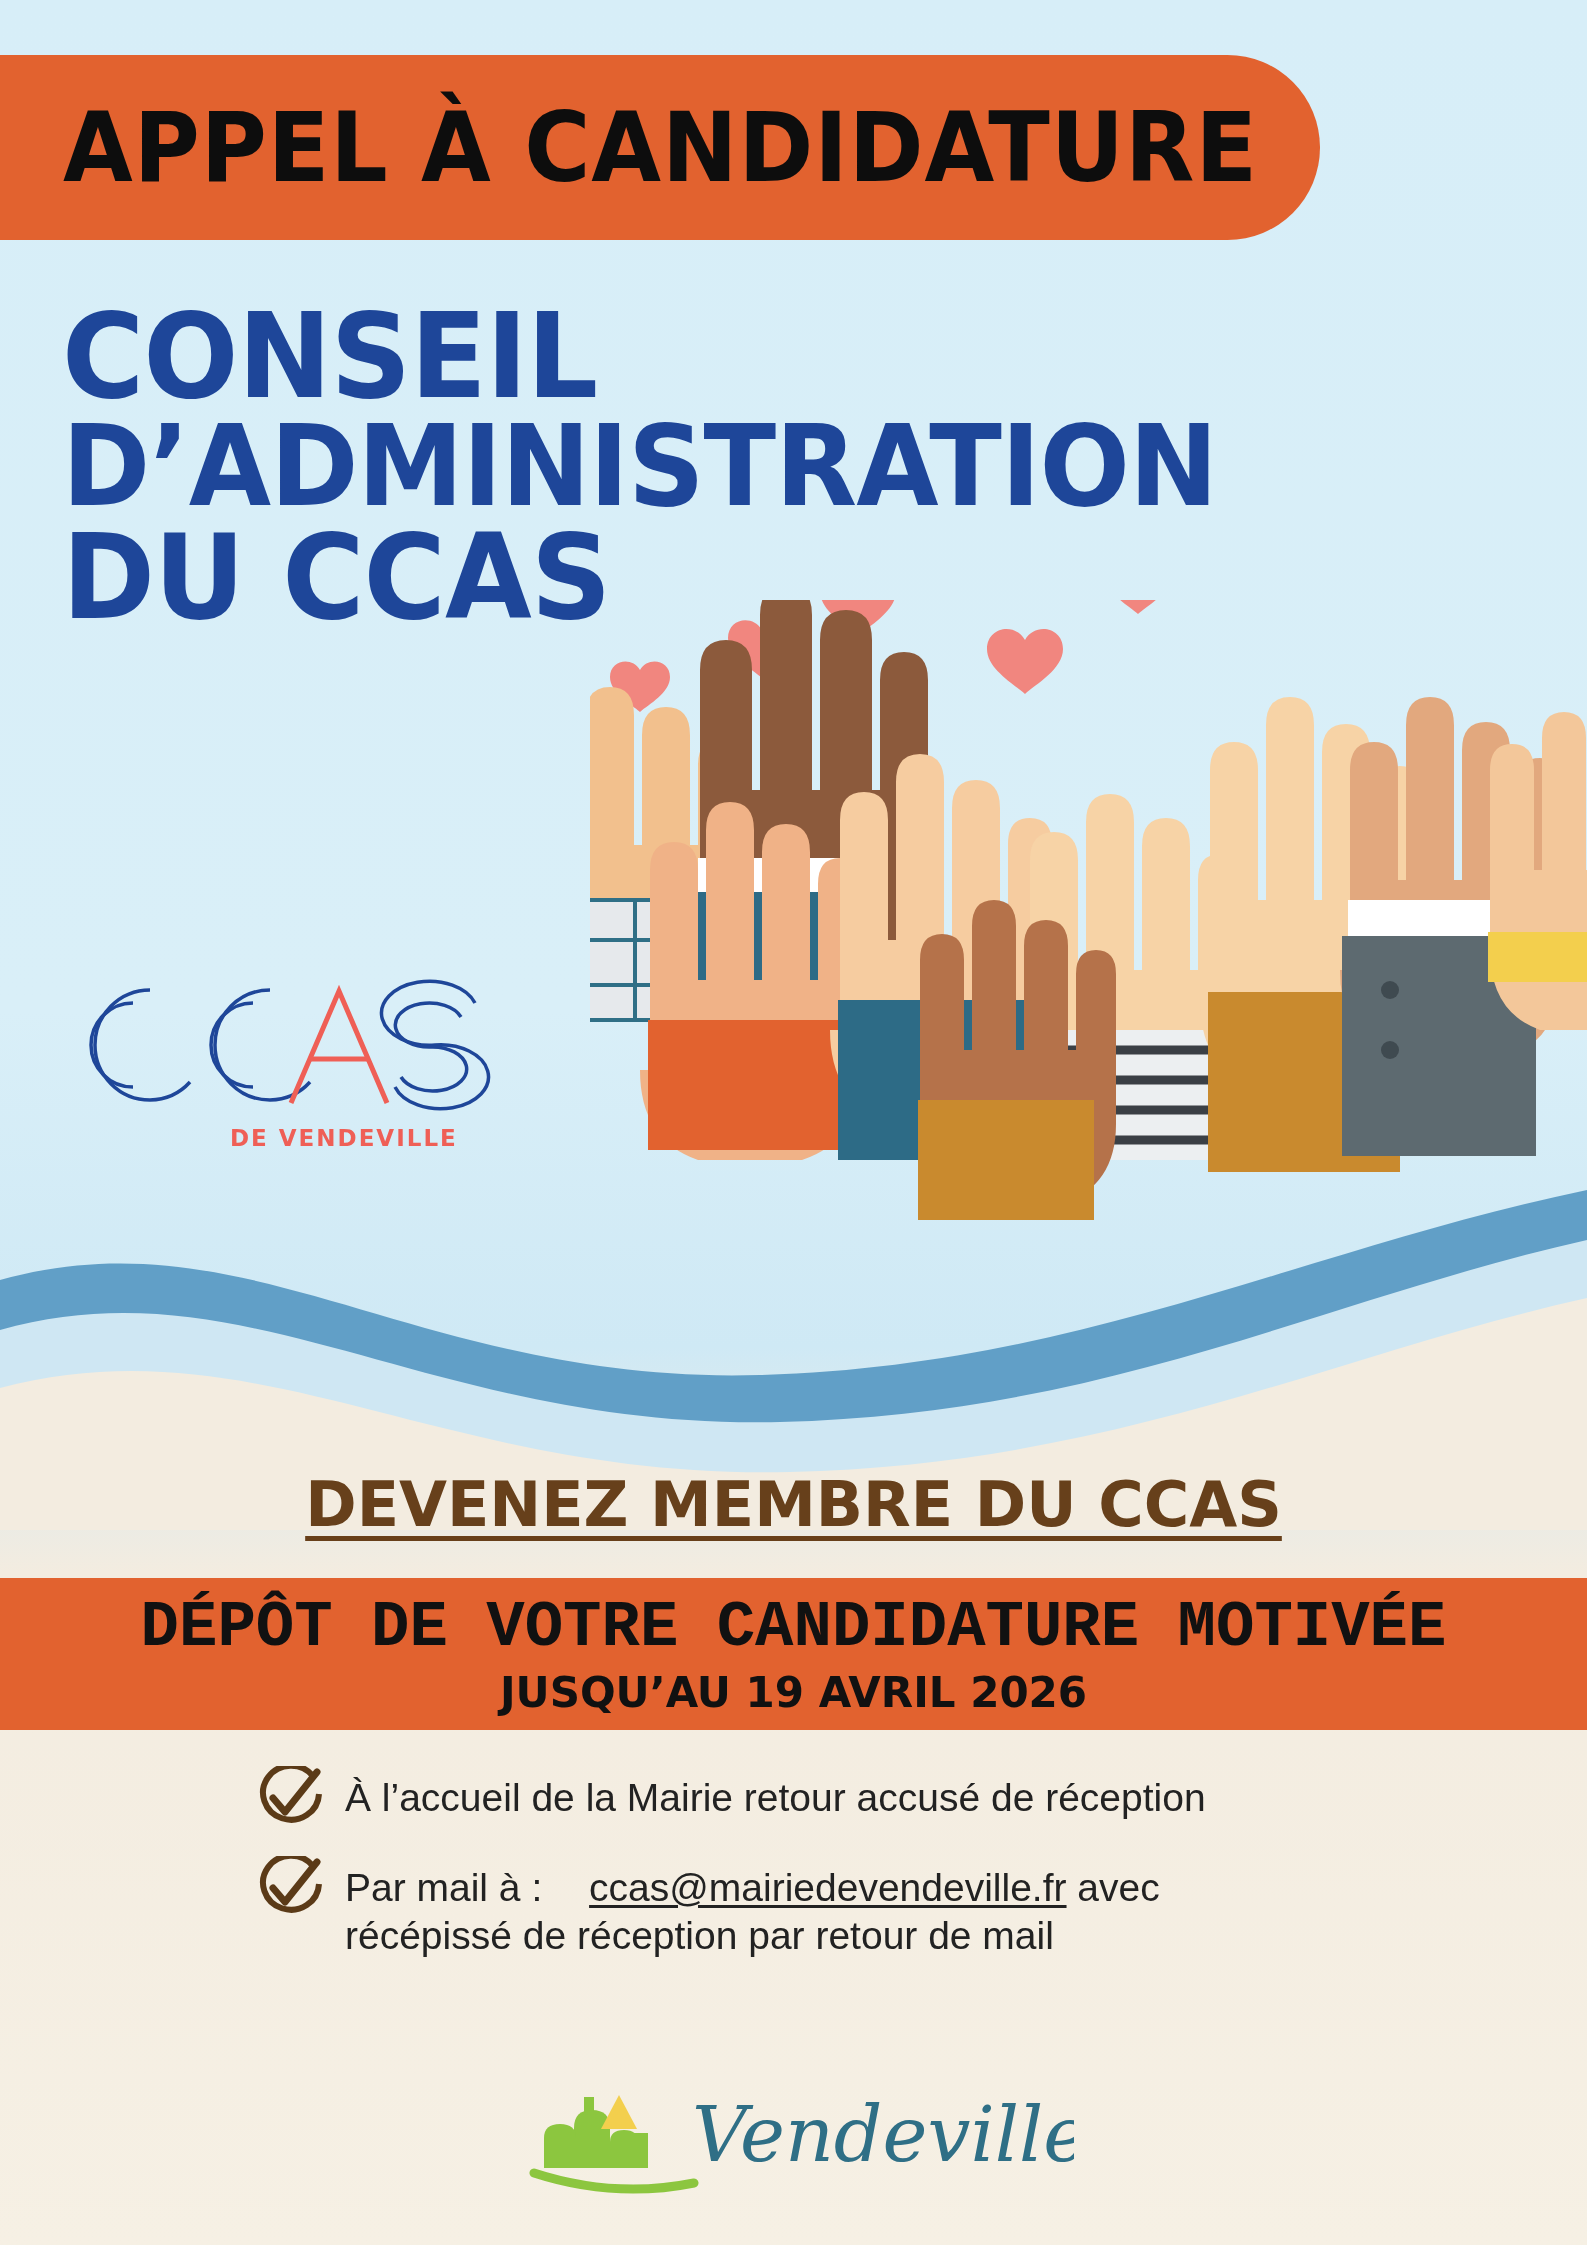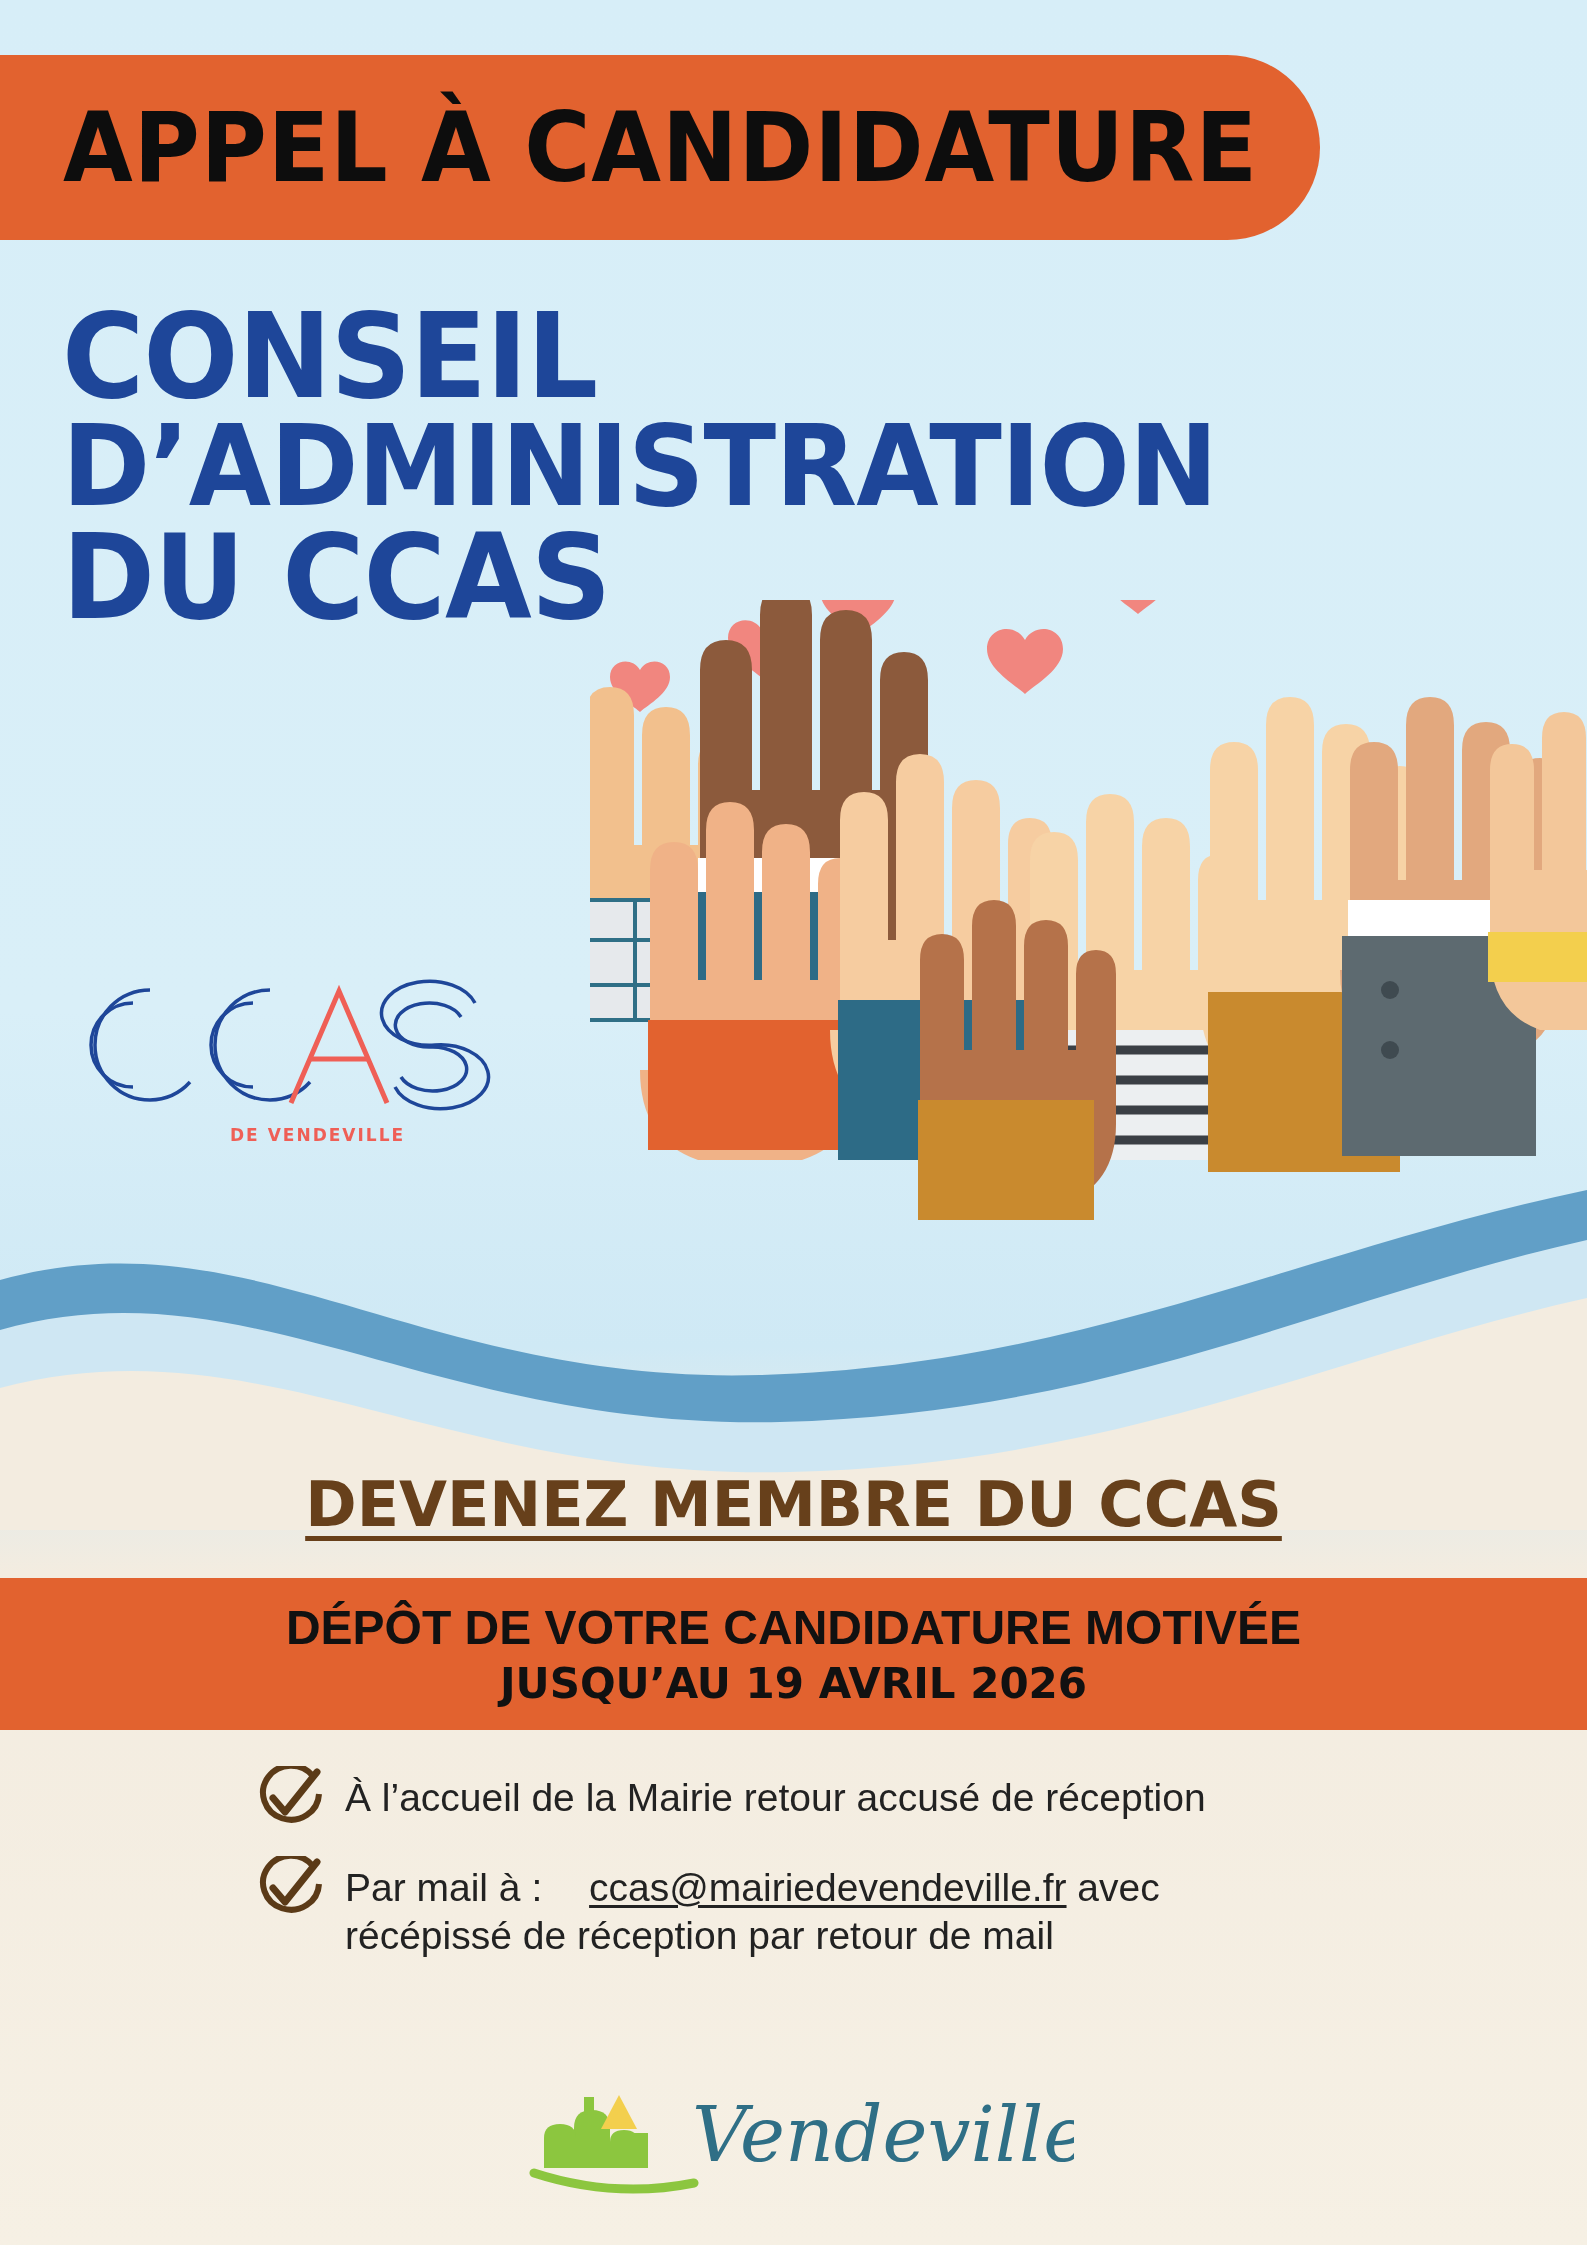--- a/index.html
+++ b/index.html
@@ -68,21 +68,21 @@
     width: 500px;
     height: 200px;
   }
   .ccas-logo svg { display: block; }
   .ccas-sub {
     position: absolute;
     top: 1125px;
     left: 230px;
     font-family: "DejaVu Sans", sans-serif;
     font-weight: 700;
-    font-size: 17px;
+    font-size: 23px;
     letter-spacing: 2px;
     color: #ef5f56;
   }
 
   
   .hands {
     position: absolute;
     top: 600px;
     left: 590px;
     width: 1010px;
@@ -123,23 +123,23 @@
     width: 1587px;
     height: 152px;
     background: #e2622f;
     display: flex;
     flex-direction: column;
     align-items: center;
     justify-content: center;
     gap: 4px;
   }
   .deadline-l1 {
-    font-family: Liberation Sans, sans-serif;
-    font-weight: 700;
-    font-size: 48px;
+    font-family: Liberation Mono, monospace;
+    font-weight: 700;
+    font-size: 64px;
     color: #111;
     letter-spacing: 0px;
   }
   .deadline-l2 {
     font-family: "DejaVu Sans", sans-serif;
     font-weight: 700;
     font-size: 42px;
     color: #111;
   }
 

